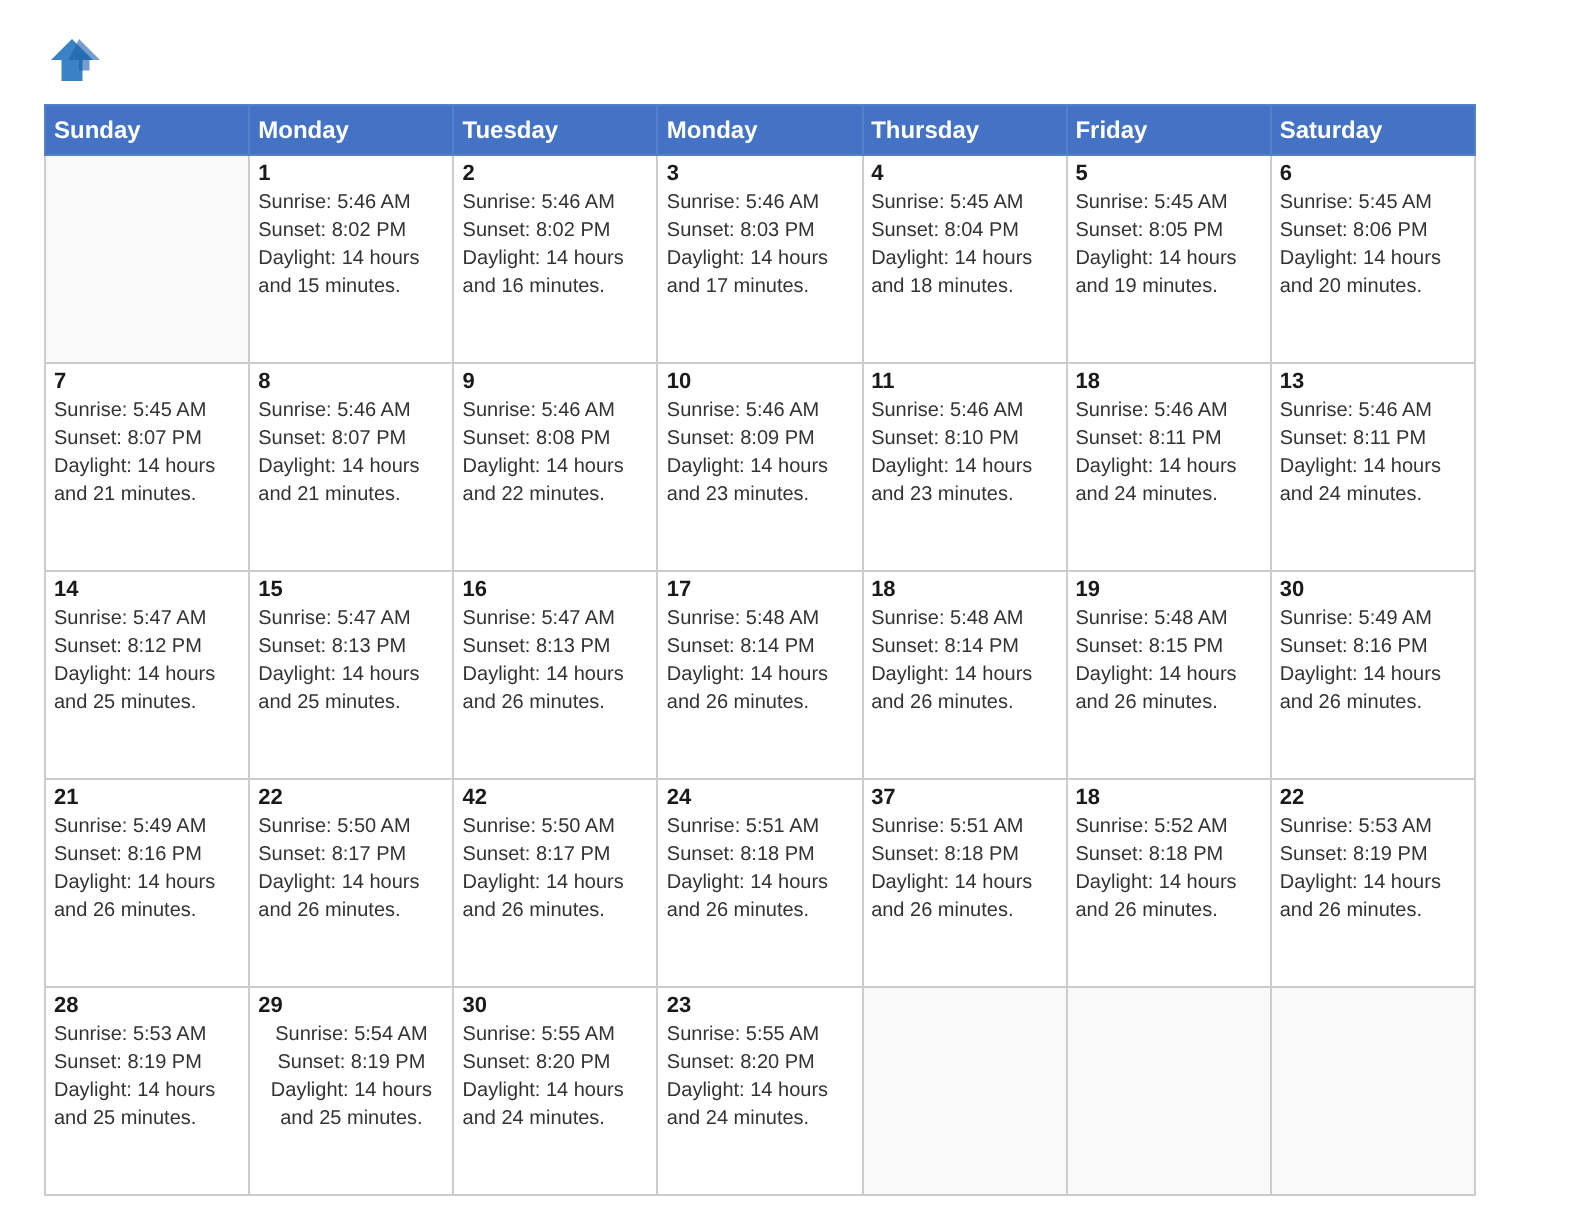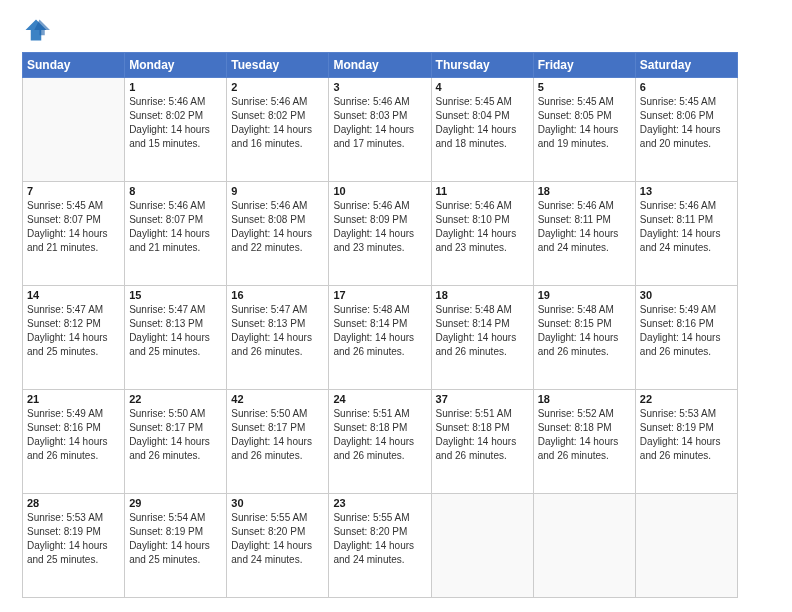--- a/index.html
+++ b/index.html
@@ -334,21 +334,21 @@
         <tr>
           <td>
             <span class="day-num">28</span>
             <div class="day-info" style="white-space: pre-line;">Sunrise: 5:53 AM
 Sunset: 8:19 PM
 Daylight: 14 hours
 and 25 minutes.</div>
           </td>
           <td>
             <span class="day-num">29</span>
-            <div class="day-info" style="white-space: pre-line;">Sunrise: 5:54 AM
+            <div class="day-info" style="white-space: pre-line; text-align: center;">Sunrise: 5:54 AM
 Sunset: 8:19 PM
 Daylight: 14 hours
 and 25 minutes.</div>
           </td>
           <td>
             <span class="day-num">30</span>
             <div class="day-info" style="white-space: pre-line;">Sunrise: 5:55 AM
 Sunset: 8:20 PM
 Daylight: 14 hours
 and 24 minutes.</div>

